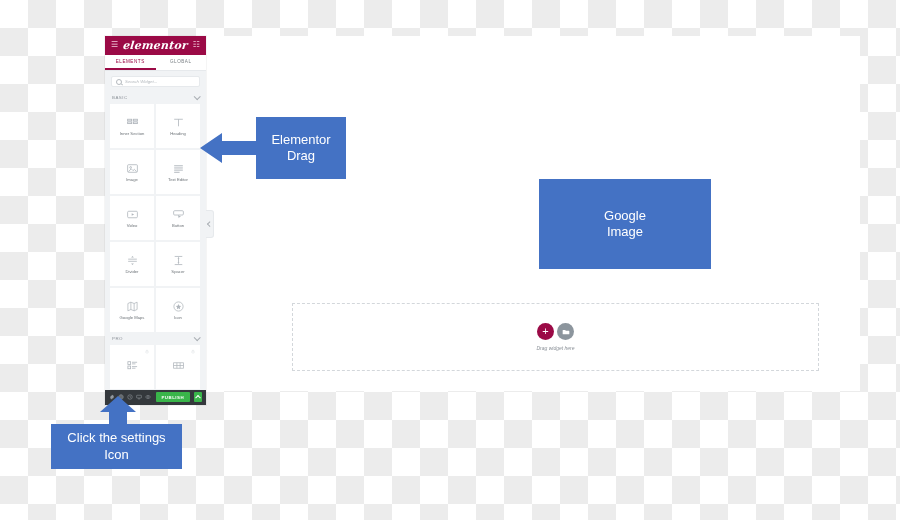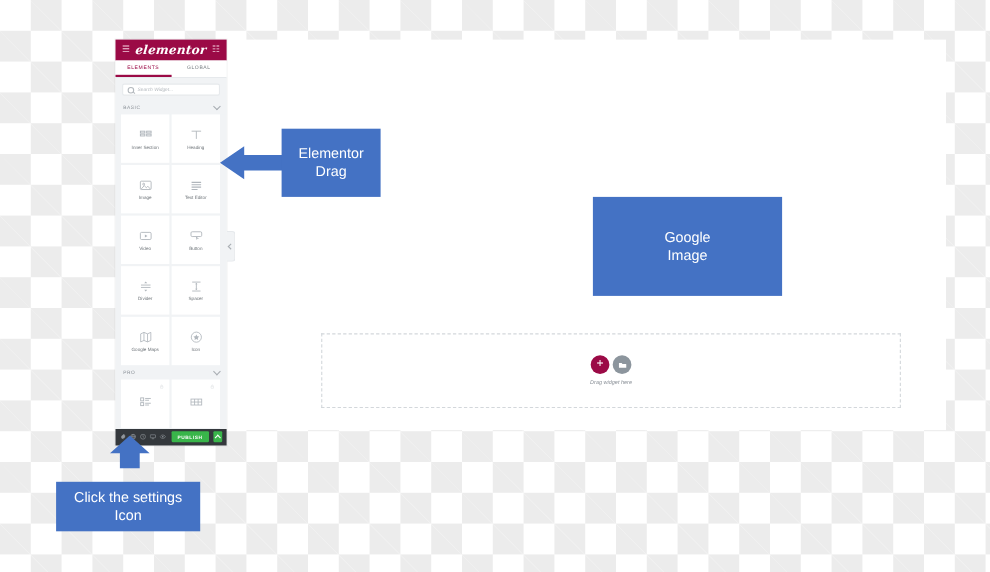--- a/index.html
+++ b/index.html
@@ -125,21 +125,21 @@
   .callout{
     position:absolute;background:#4472c4;color:#ffffff;
     display:flex;align-items:center;justify-content:center;text-align:center;
     line-height:1.25;box-sizing:border-box;
   }
   #callout-panel{left:256px;top:117px;width:90px;height:62px;font-size:13px;}
   #callout-panel-arrow{
     position:absolute;left:200px;top:131px;width:58px;height:34px;
   }
   #callout-editing{left:539px;top:179px;width:172px;height:90px;font-size:13px;}
-  #callout-settings{left:51px;top:438px;width:131px;height:45px;font-size:13px;}
+  #callout-settings{left:51px;top:424px;width:131px;height:45px;font-size:13px;}
   #callout-settings-arrow{
     position:absolute;left:98px;top:396px;width:40px;height:30px;
   }
   .callout-arrow svg{width:100%;height:100%;display:block;}
 </style>
 </head>
 <body>
 
 <div id="app-canvas"></div>
 

